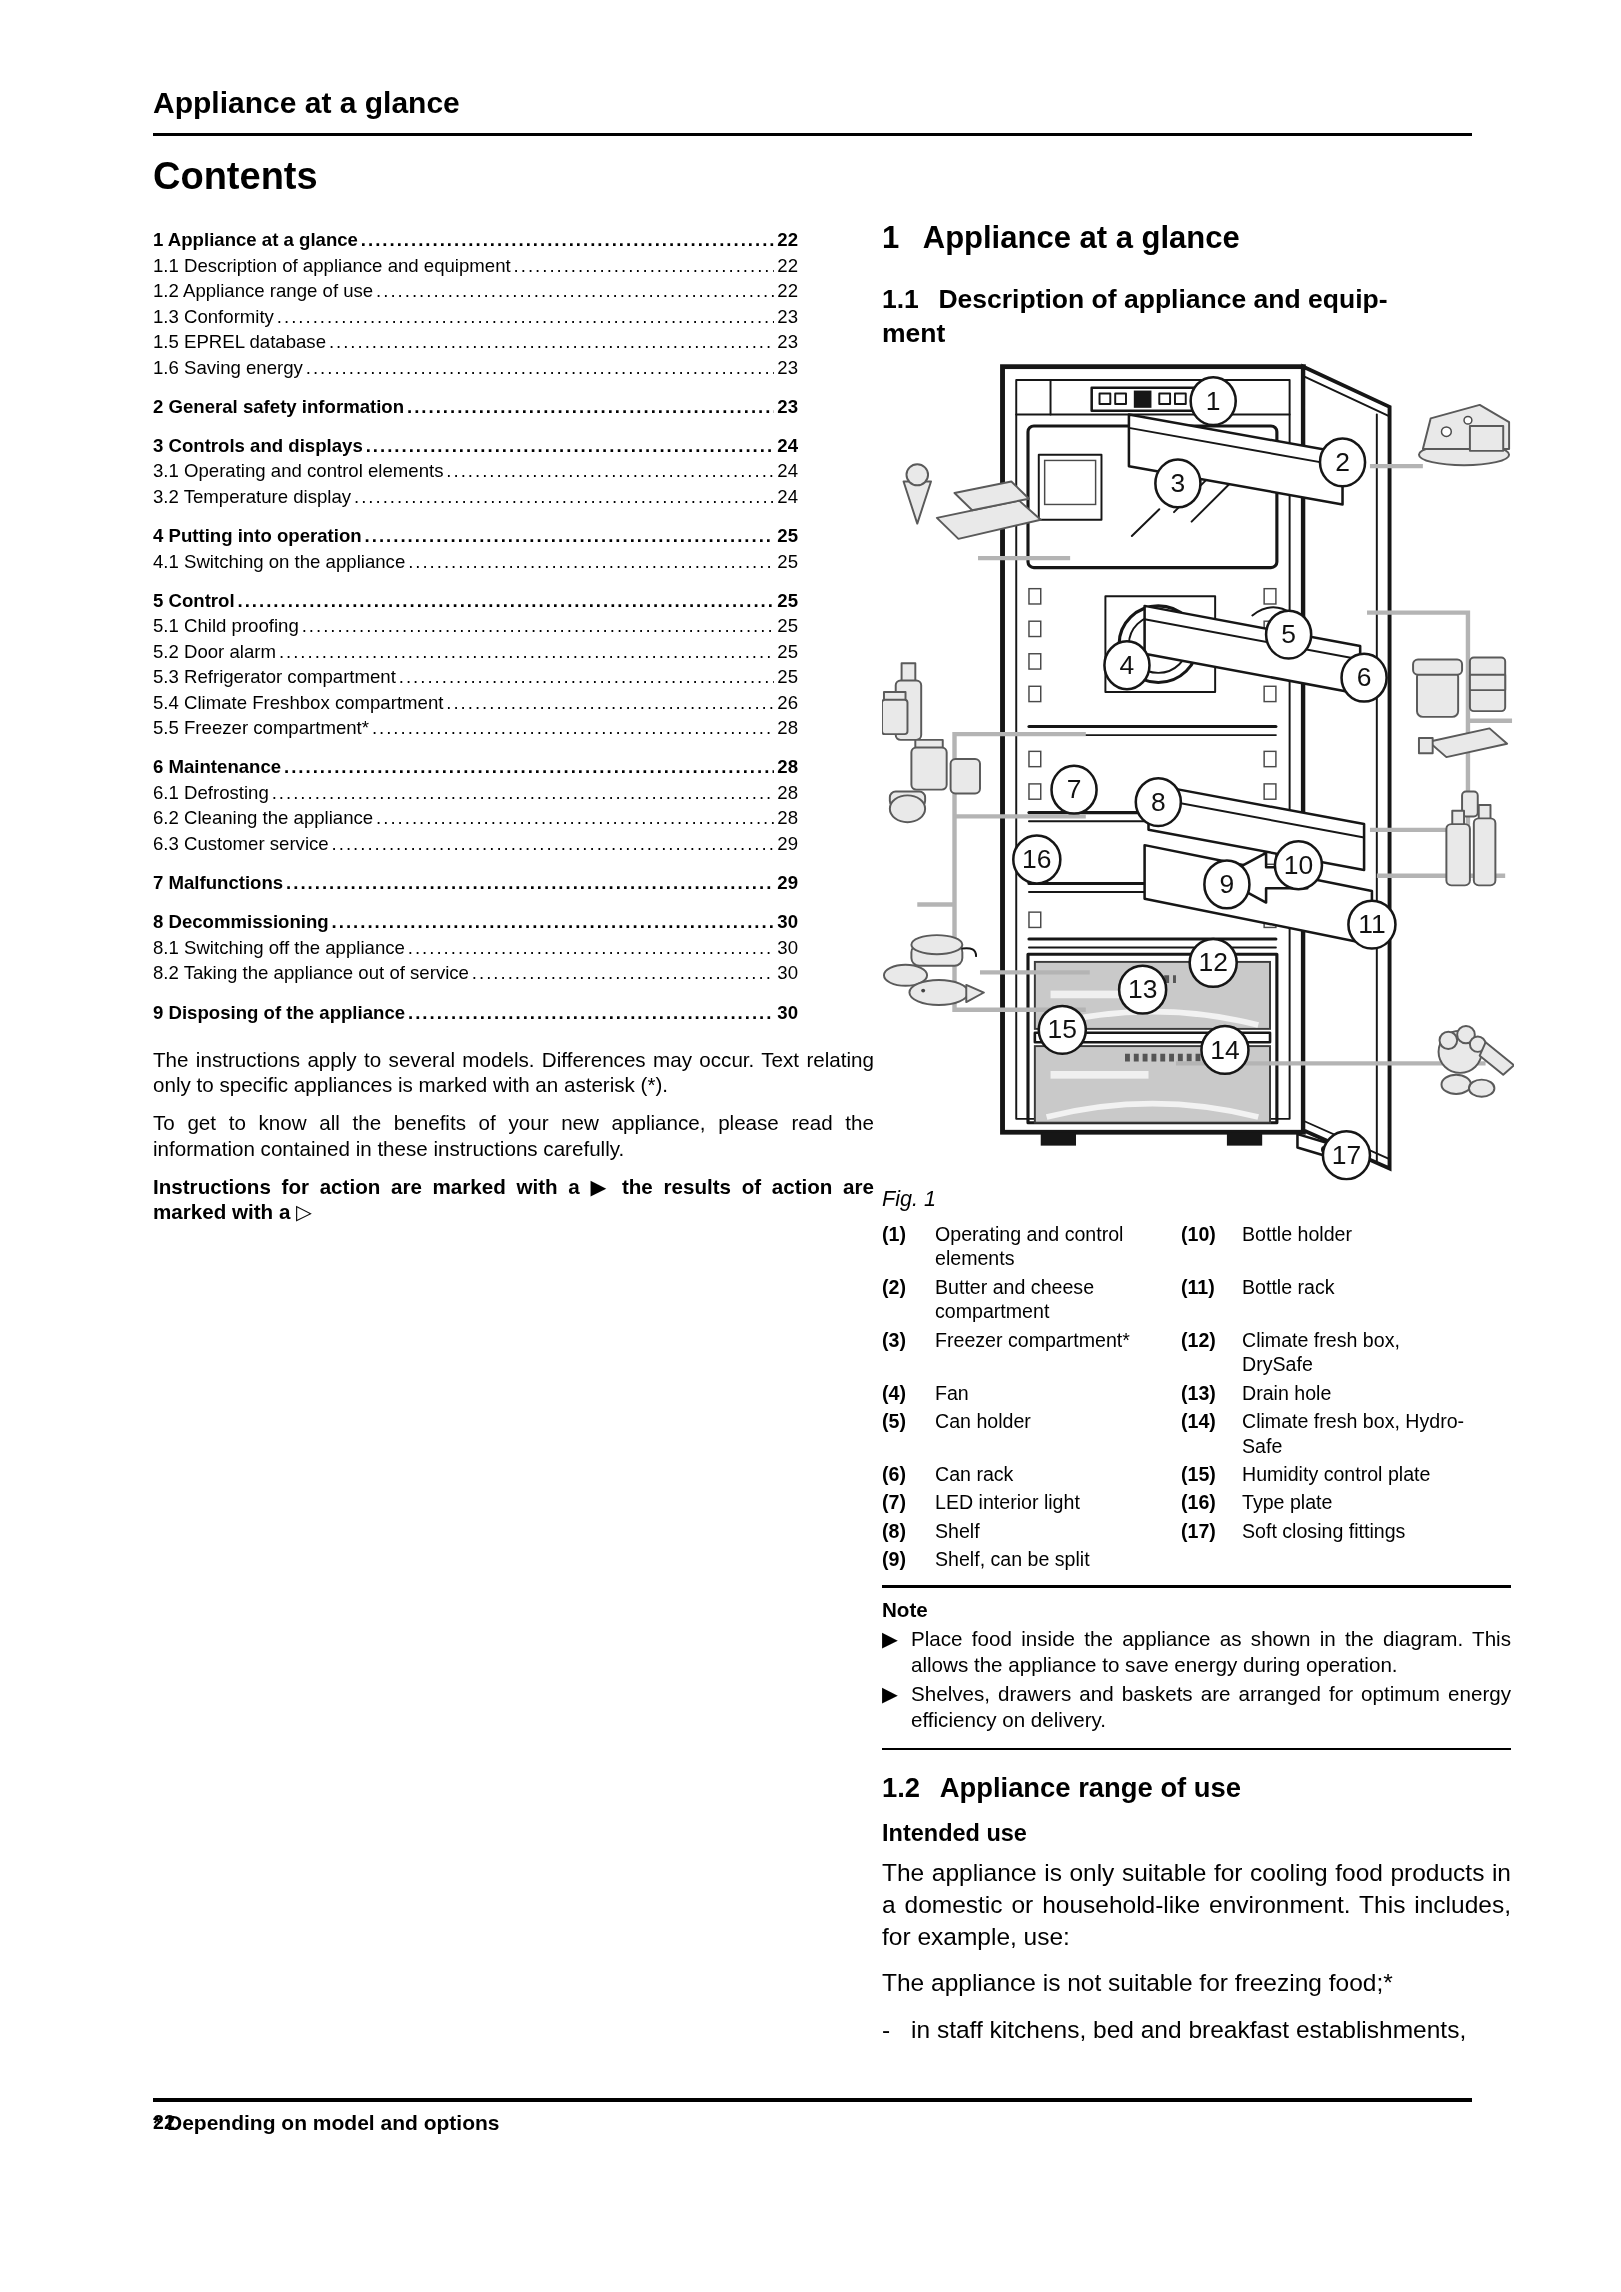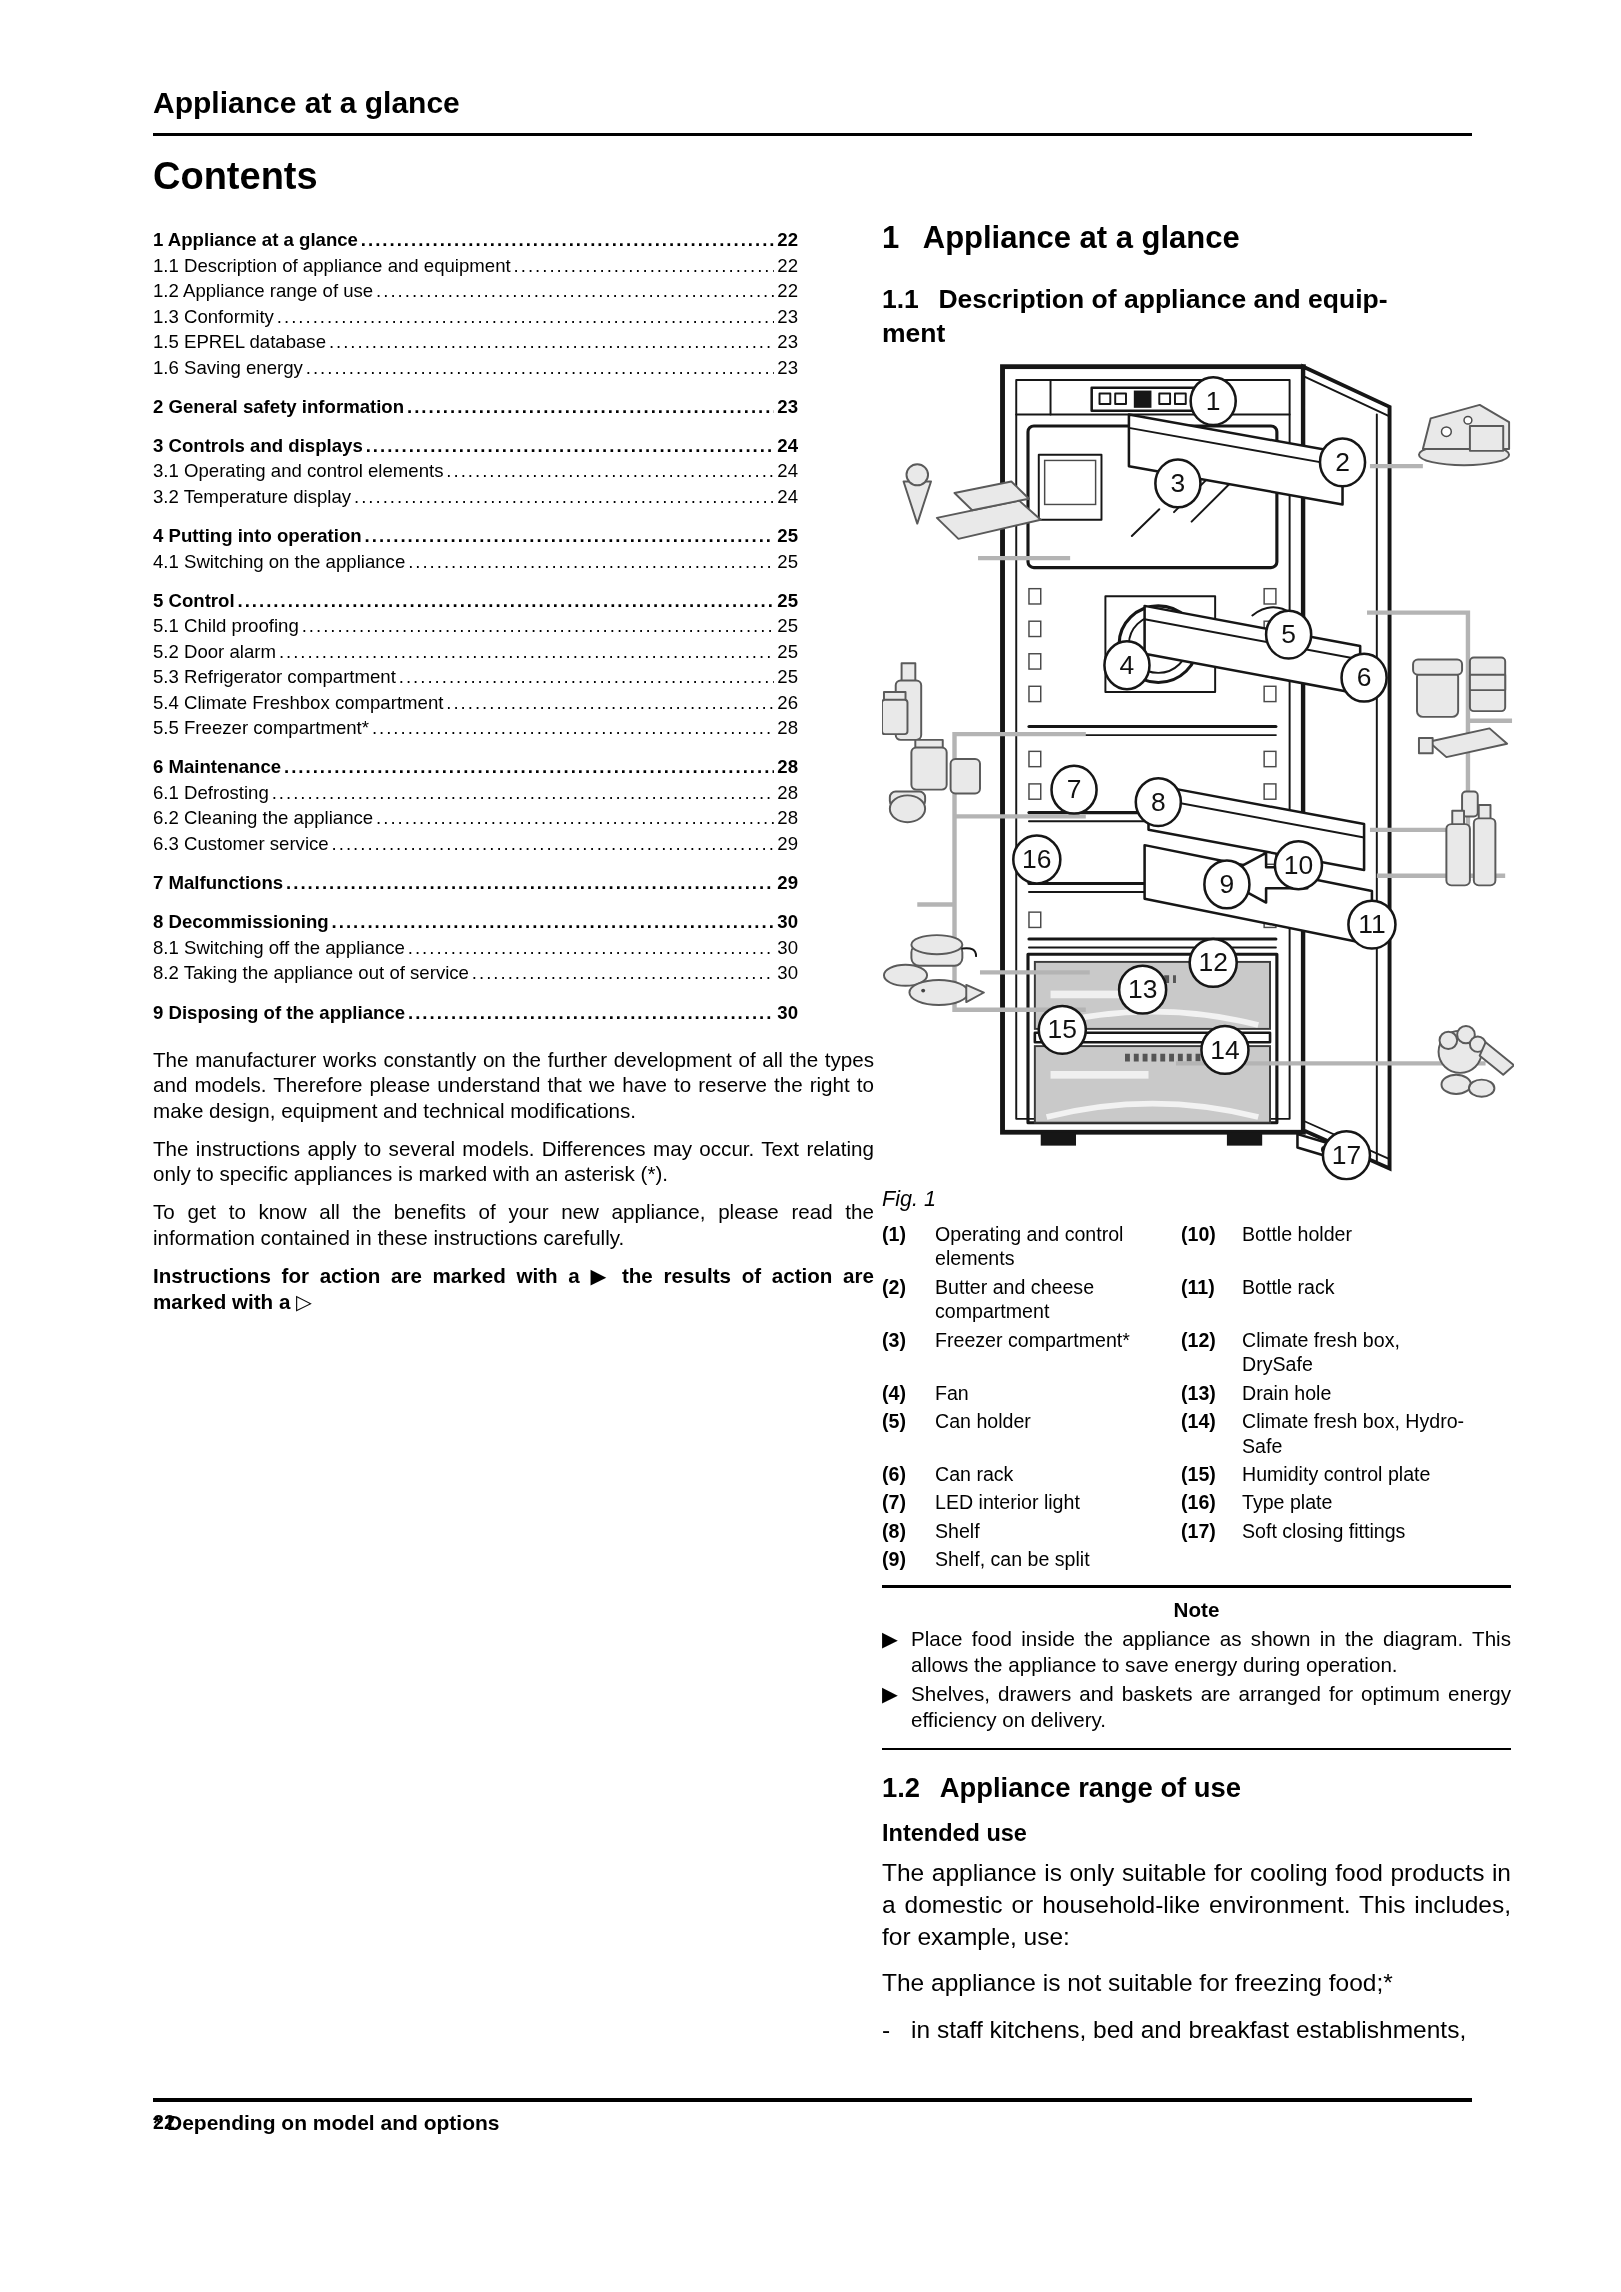--- a/index.html
+++ b/index.html
@@ -37,21 +37,21 @@
   .figure-wrap svg { display:block; }
   .fig-caption { font-style:italic; font-size:21.6px; margin:3.9px 0 9.8px; }
   .lrow { display:flex; margin-bottom:3.9px; }
   .lcell { display:flex; }
   .lcell.l { width:299px; flex:0 0 299px; }
   .lcell.r { flex:1; }
   .lnum { font-weight:700; flex:0 0 53px; font-size:19.6px; line-height:24.5px; }
   .lcell.r .lnum { flex-basis:61px; }
   .ltxt { font-size:19.6px; line-height:24.5px; white-space:pre-line; }
   .hr { height:2.9px; background:#000; margin:13.7px 0 9.8px; }
-  .note-title { font-size:20.6px; font-weight:700; margin-bottom:3.9px;text-align:center; }
+  .note-title { font-size:20.6px; font-weight:700; margin-bottom:3.9px; }
   .note-li { display:flex; font-size:20.6px; line-height:26.5px; margin-bottom:2px; }
   .note-li .mk { flex:0 0 29px; }
   .note-li .txt { flex:1; text-align:justify; }
   .h2b { font-size:27.4px; font-weight:700; margin:21.6px 0 15.7px; }
   .h2b .num { margin-right:19.6px; }
   .h3 { font-size:23.5px; font-weight:700; margin-bottom:9.8px; }
   .body2 p { font-size:24.5px; line-height:32px; text-align:justify; margin-bottom:14.7px; }
   .uli { display:flex; font-size:24.5px; line-height:32px; }
   .uli .mk { flex:0 0 29px; }
   .uli .txt { flex:1; text-align:justify; }
@@ -218,21 +218,20 @@
           <span class="tp">30</span>
         </div>
       <div class="trow b g">
           <span class="tl">9 Disposing of the appliance</span>
           <span class="dots"></span>
           <span class="tp">30</span>
         </div>
     </div>
 
     <div class="intro">
-      <p>The manufacturer works constantly on the further development of all the types and models. Therefore please understand that we have to reserve the right to make design, equipment and technical modifications.</p>
       <p>The instructions apply to several models. Differences may occur. Text relating only to specific appliances is marked with an asterisk (*).</p>
       <p>To get to know all the benefits of your new appliance, please read the information contained in these instructions carefully.</p>
       <p class="bold">Instructions for action are marked with a ▶ the results of action are marked with a ▷</p>
     </div>
   </div>
 
   <div class="col-right">
 
     <div class="h1">
       <span class="num">1</span><span>Appliance at a glance</span>

